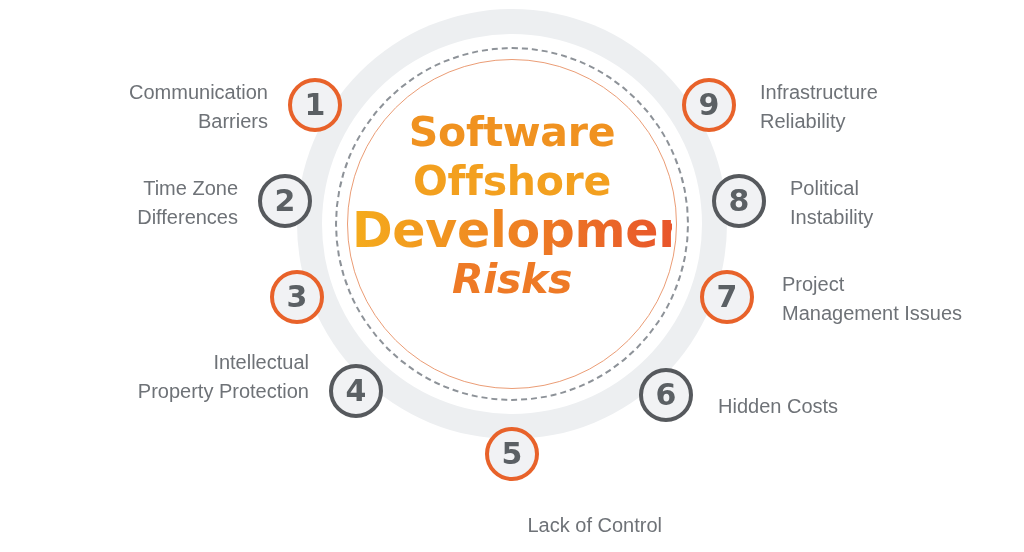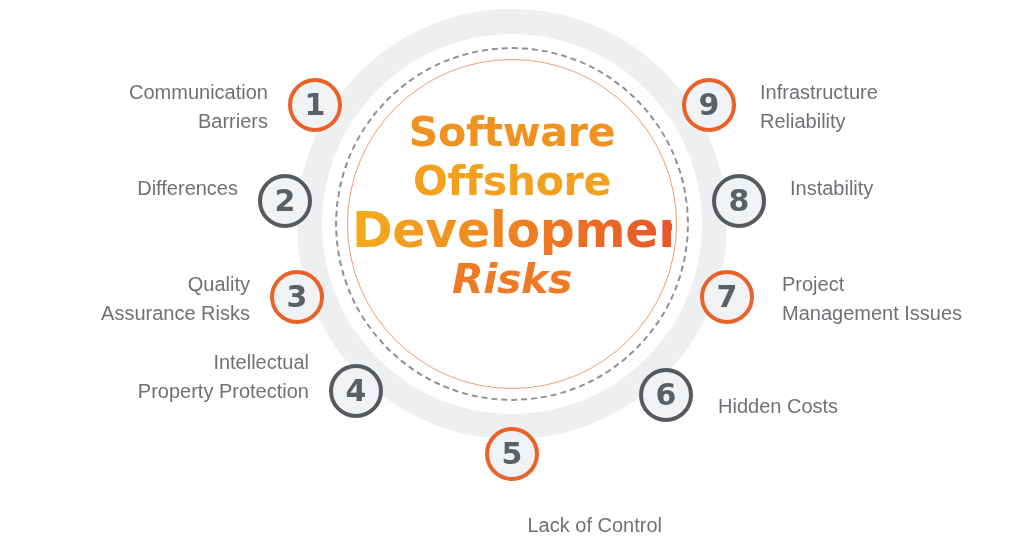--- a/index.html
+++ b/index.html
@@ -138,29 +138,26 @@
   </div>
   <div class="label right-align" style="left:20px; top:78px; width:248px;">
     <div>Communication</div>
     <div>Barriers</div>
   </div>
 
   <div class="badge gray" style="left:258px; top:174px;">
     <span>2</span>
   </div>
   <div class="label right-align" style="left:20px; top:174px; width:218px;">
+    <div>Time Zone</div>
     <div>Differences</div>
   </div>
 
   <div class="badge orange" style="left:270px; top:270px;">
     <span>3</span>
-  </div>
-  <div class="label right-align" style="left:20px; top:270px; width:230px;">
-    <div>Quality</div>
-    <div>Assurance Risks</div>
   </div>
 
   <div class="badge gray" style="left:329px; top:364px;">
     <span>4</span>
   </div>
   <div class="label right-align" style="left:20px; top:348px; width:289px;">
     <div>Intellectual</div>
     <div>Property Protection</div>
   </div>
 
@@ -183,20 +180,21 @@
   </div>
   <div class="label left-align" style="left:782px; top:270px; width:232px;">
     <div>Project</div>
     <div>Management Issues</div>
   </div>
 
   <div class="badge gray" style="left:712px; top:174px;">
     <span>8</span>
   </div>
   <div class="label left-align" style="left:790px; top:174px; width:220px;">
+    <div>Political</div>
     <div>Instability</div>
   </div>
 
   <div class="badge orange" style="left:682px; top:78px;">
     <span>9</span>
   </div>
   <div class="label left-align" style="left:760px; top:78px; width:250px;">
     <div>Infrastructure</div>
     <div>Reliability</div>
   </div>

